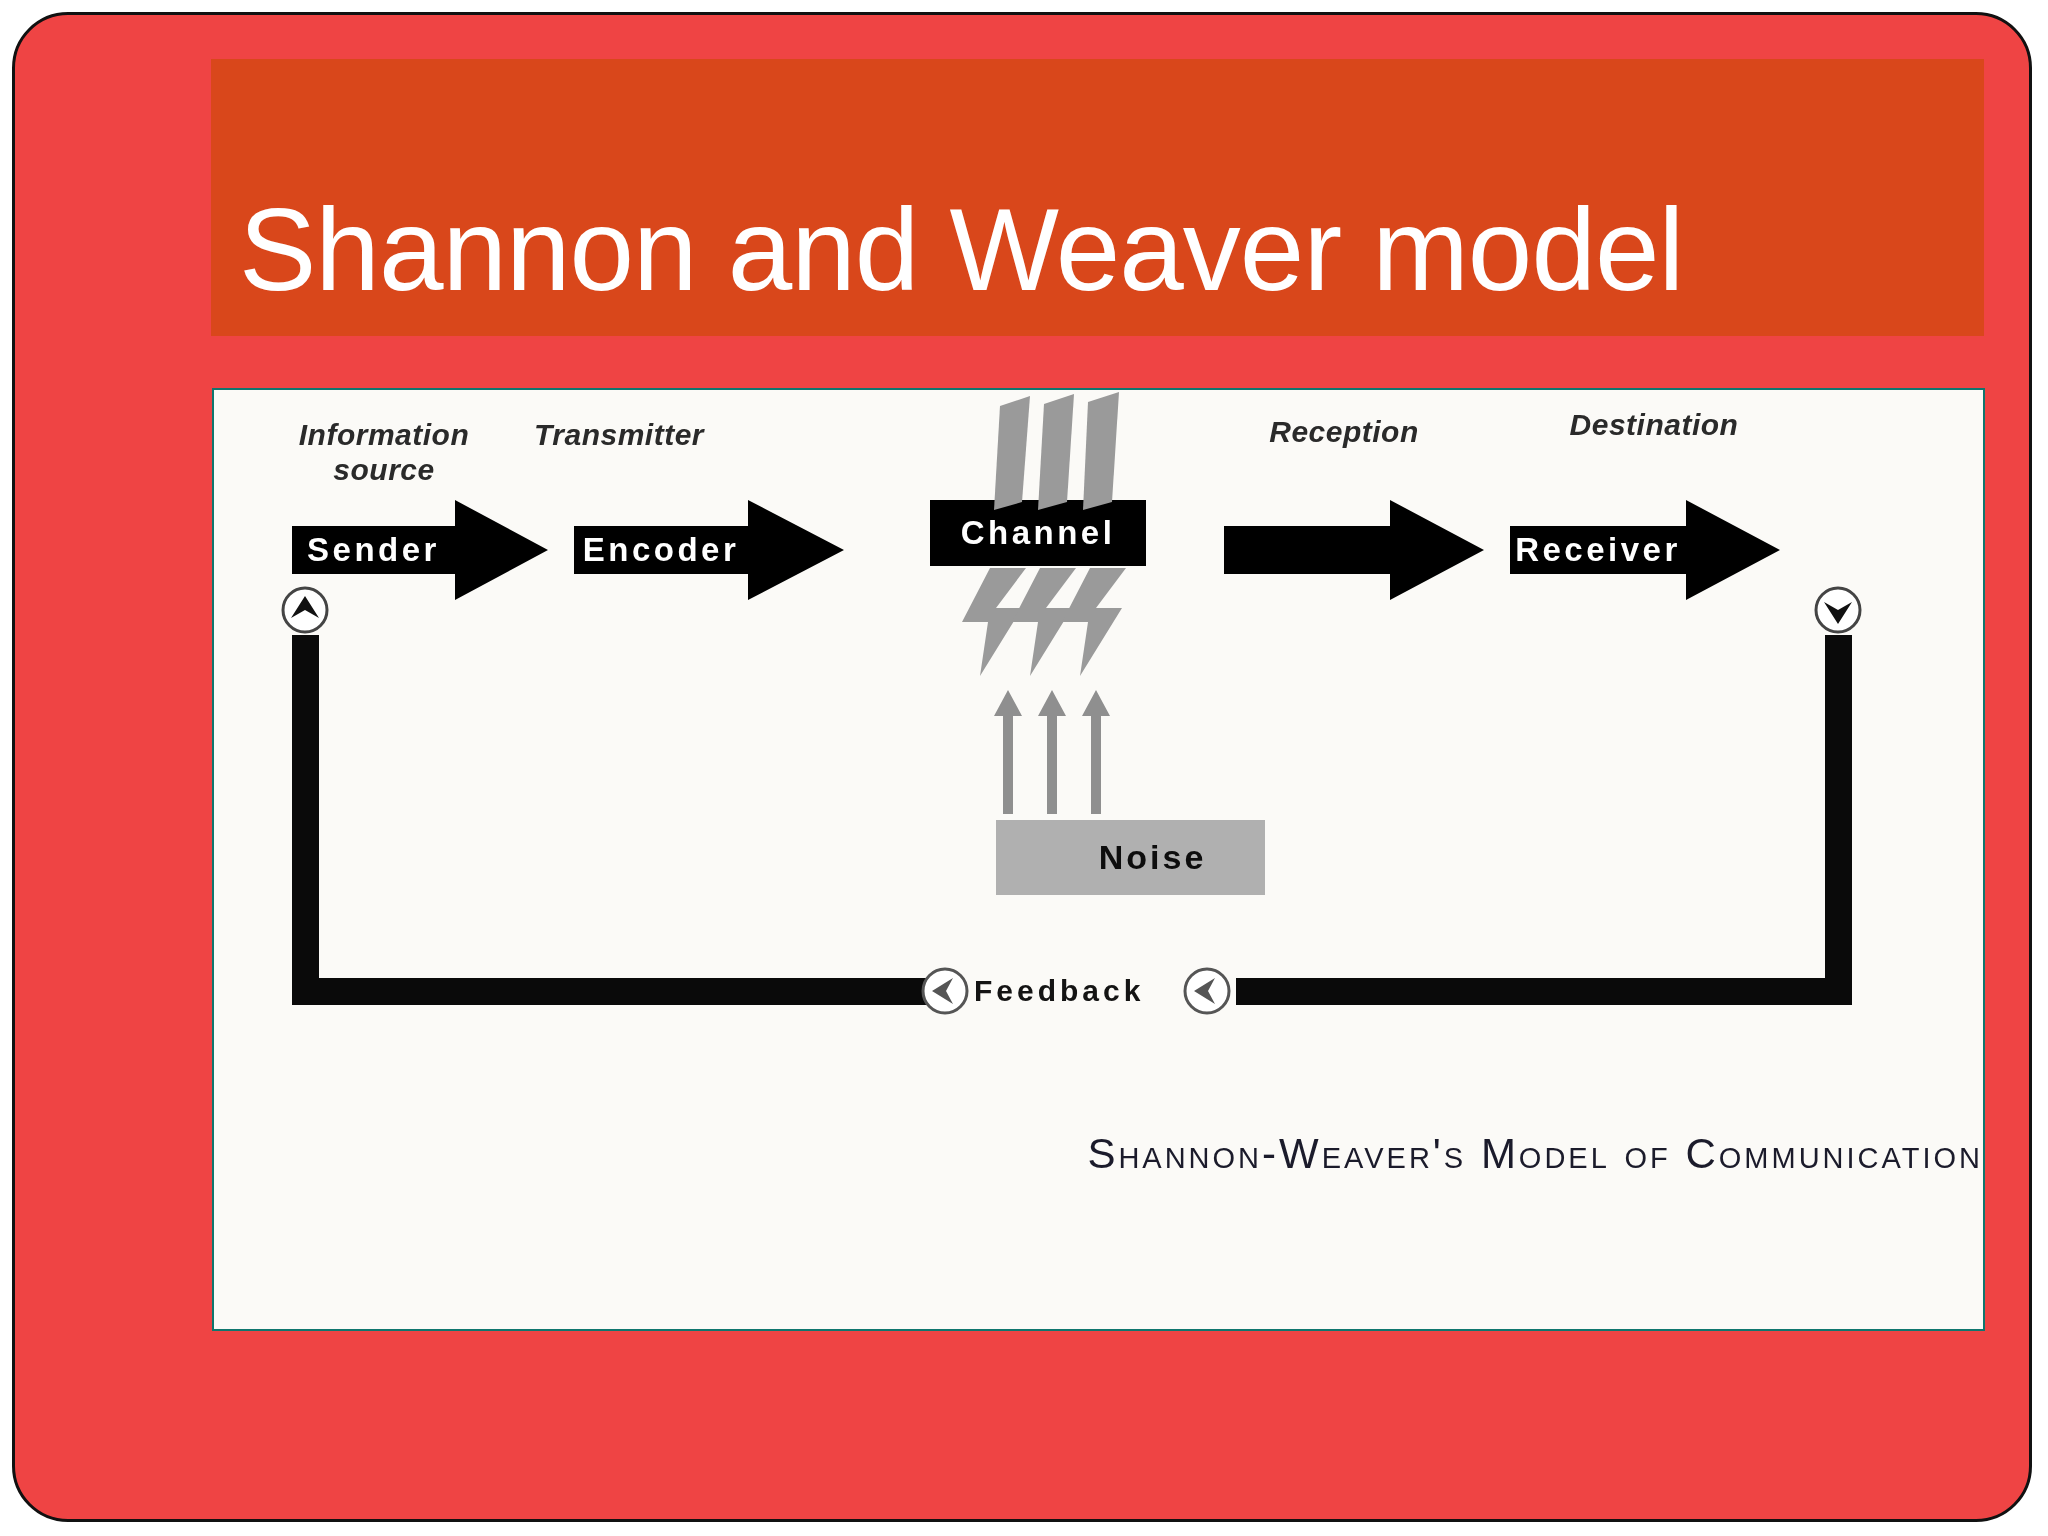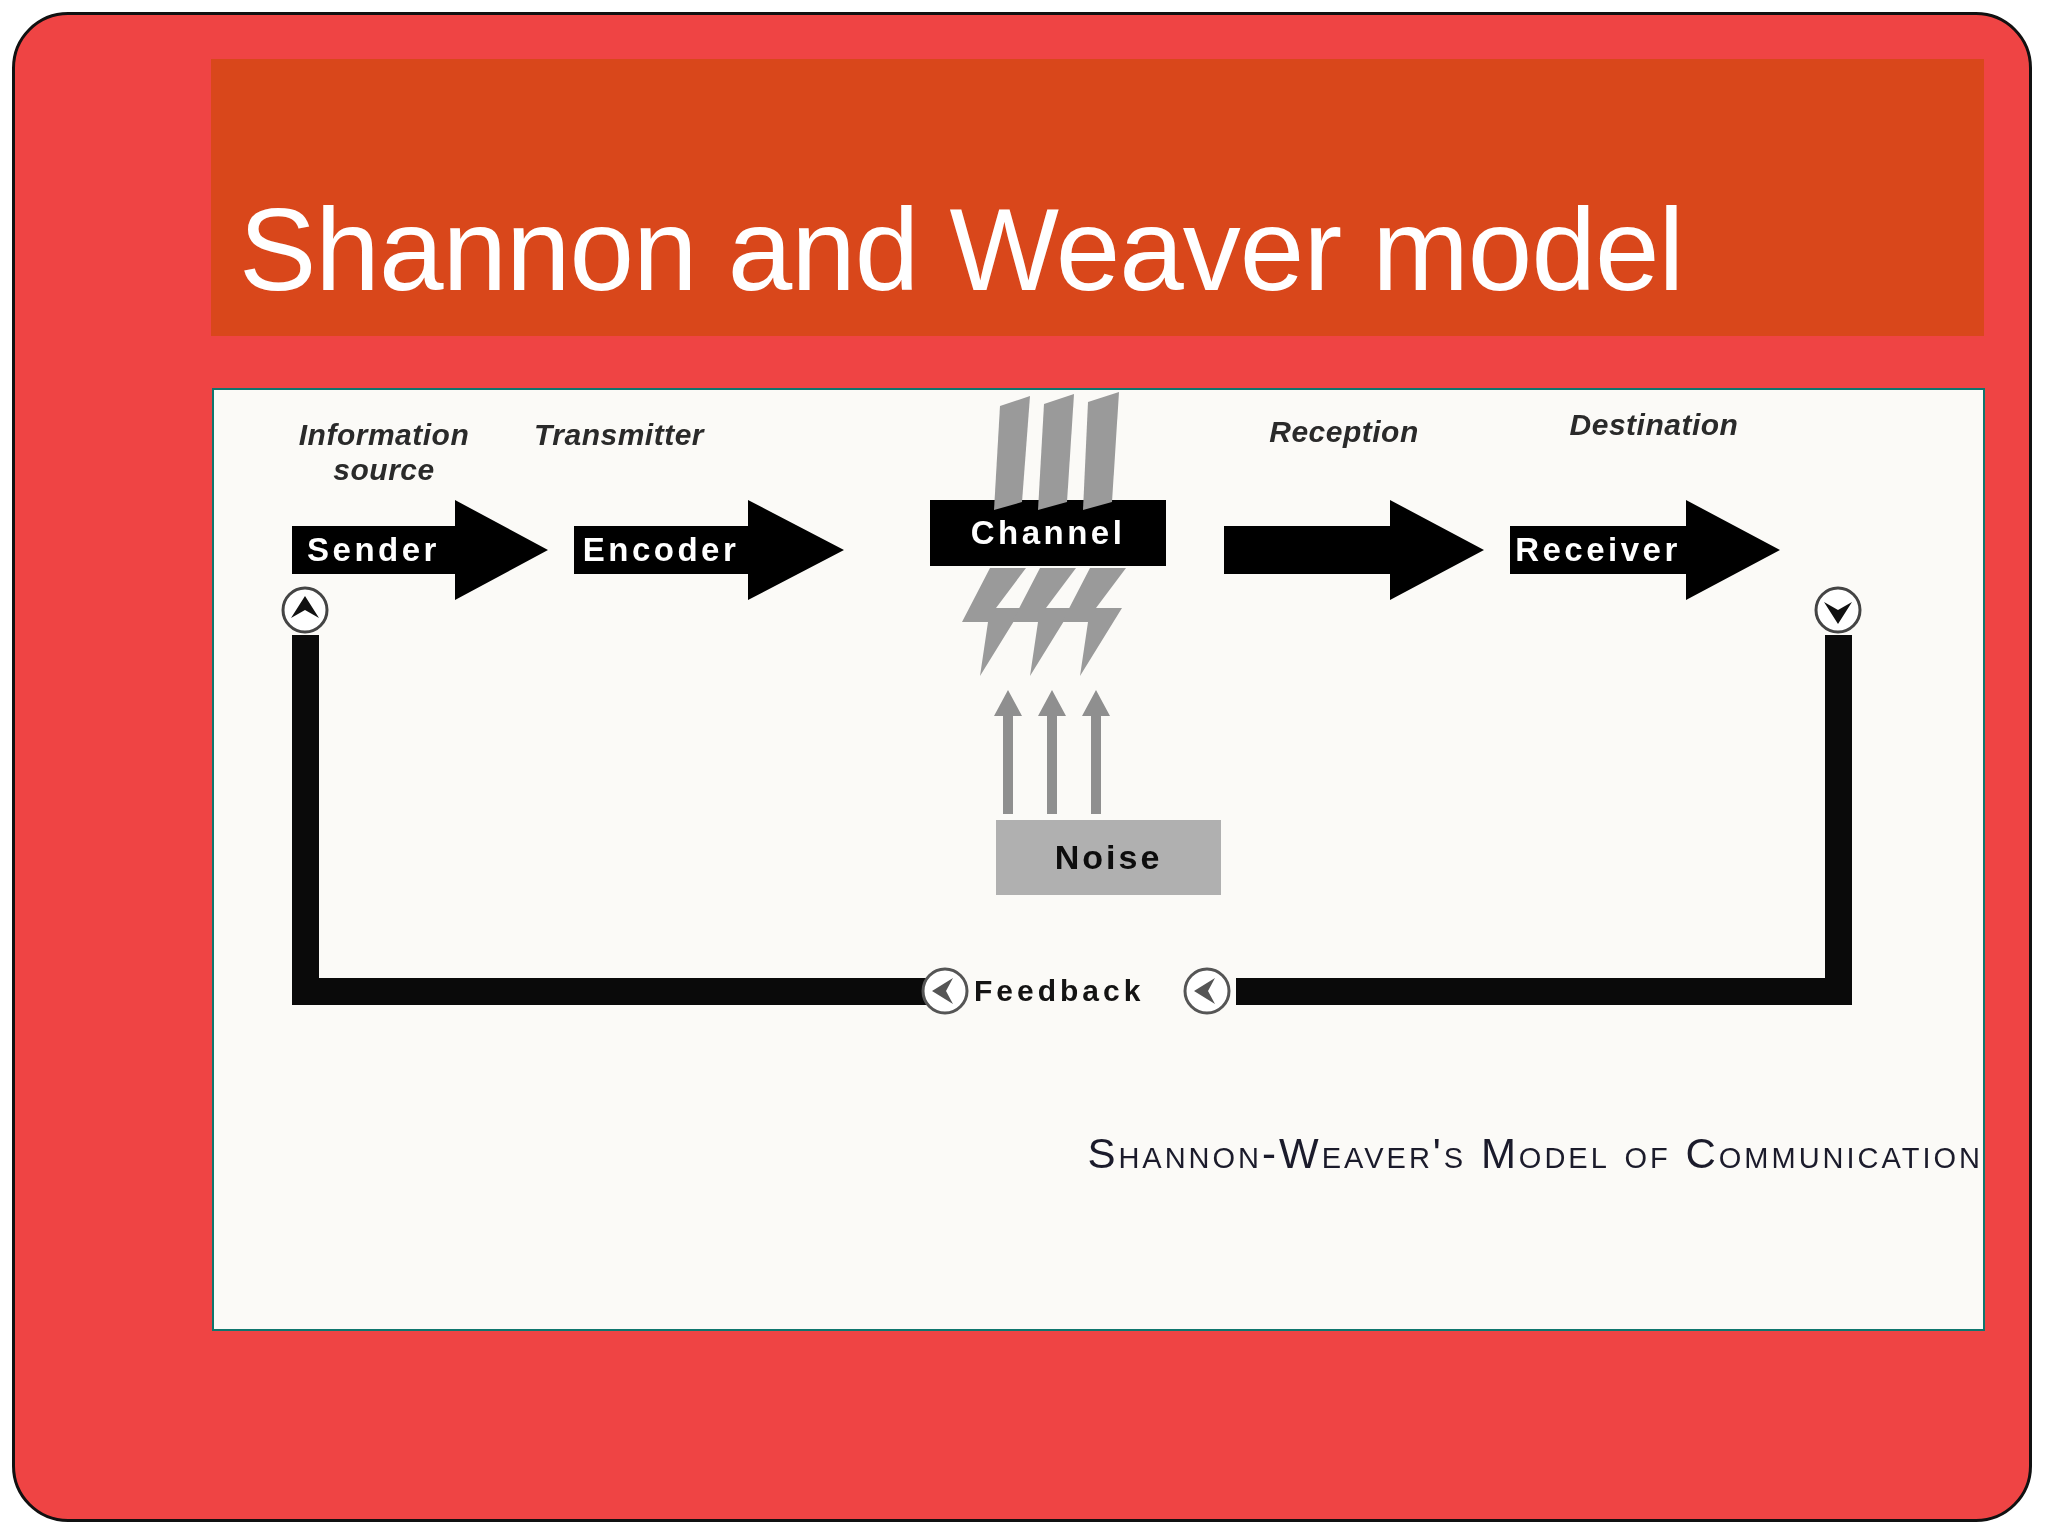--- a/index.html
+++ b/index.html
@@ -126,20 +126,21 @@
     white-space: nowrap;
   }
 
   
   #noise-box {
     position: absolute;
     background: #b0b0b0;
     display: flex;
     align-items: center;
     justify-content: center;
+    padding-left: 44px;
   }
   #noise-text {
     color: #0d0d0d;
     font-family: "Liberation Sans", sans-serif;
     font-weight: bold;
     font-size: 34px;
     letter-spacing: 3px;
     white-space: nowrap;
   }
 
@@ -210,21 +211,21 @@
       <div class="arrow-text" style="width:163px;">Sender</div>
     </div>
 
     <div class="block-arrow" style="left:360px; top:110px; width:270px;">
       <svg class="arrow-svg" viewBox="0 0 270 100" preserveAspectRatio="none">
         <path d="M0,26 L174,26 L174,0 L270,50 L174,100 L174,74 L0,74 Z" fill="#000000"></path>
       </svg>
       <div class="arrow-text" style="width:174px;">Encoder</div>
     </div>
 
-    <div id="channel-bar" style="left:716px; top:110px; width:236px; height:66px;">
+    <div id="channel-bar" style="left:716px; top:110px; width:216px; height:66px;">
       <div id="channel-text">Channel</div>
     </div>
 
     <svg id="noise-graphics" style="left:690px; top:0px; width:300px; height:440px;" viewBox="0 0 300 440" preserveAspectRatio="none">
       <g fill="#9a9a9a">
 
         <polygon points="96,16 126,6 118,112 90,120"></polygon>
         <polygon points="140,14 170,4 163,112 134,120"></polygon>
         <polygon points="184,12 215,2 208,112 179,120"></polygon>
 

